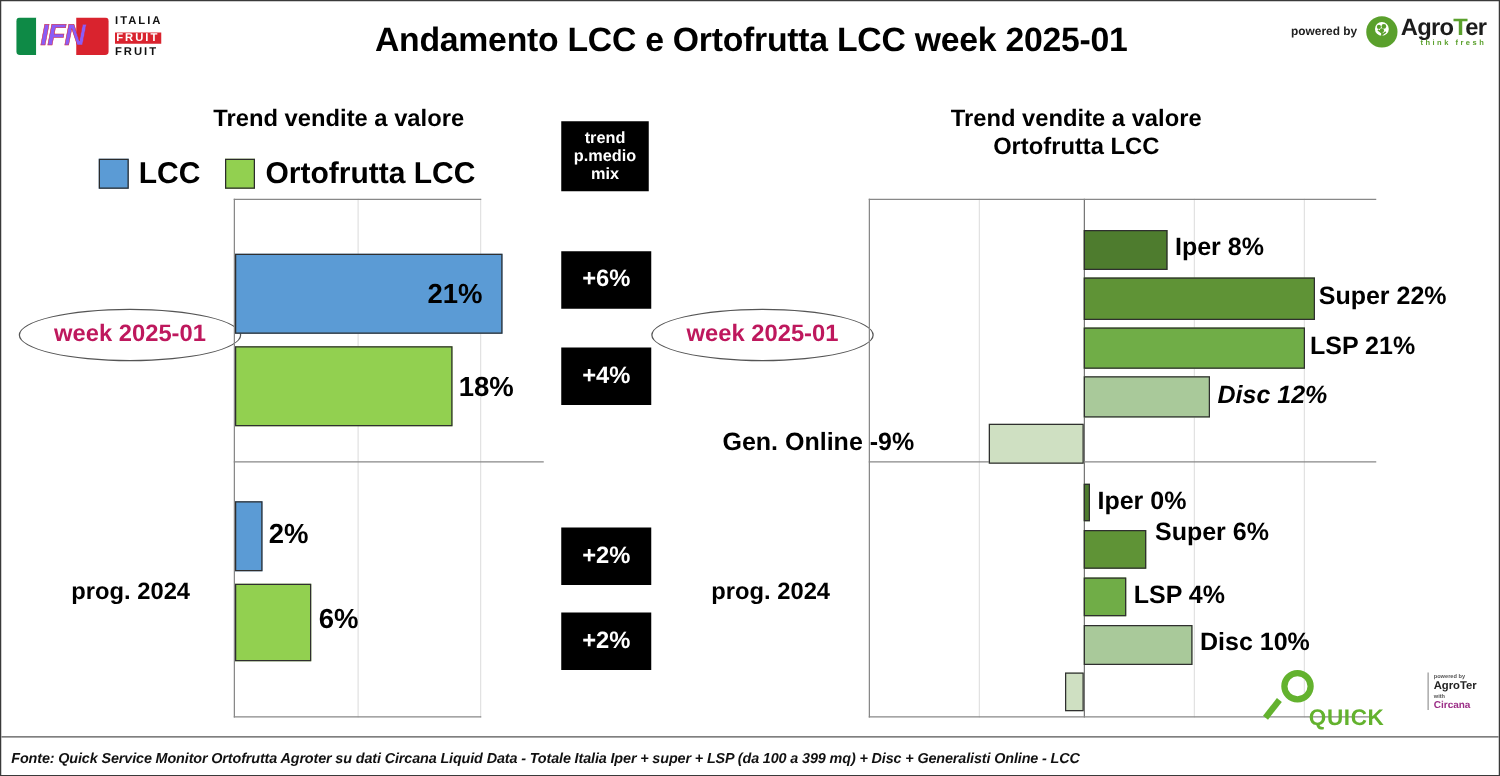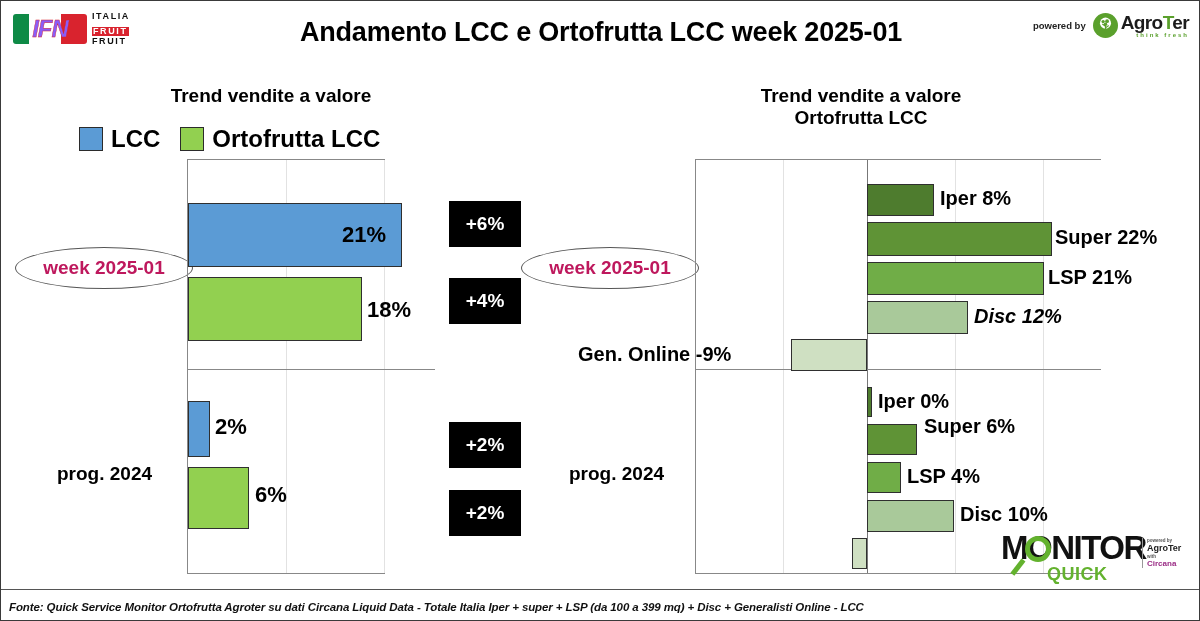--- a/index.html
+++ b/index.html
@@ -161,20 +161,27 @@
     <div class="lg-item">
       <span class="lg-sw" style="background:#5b9bd5"></span>
       <span class="lg-lab">LCC</span>
     </div>
     <div class="lg-item">
       <span class="lg-sw" style="background:#92d050"></span>
       <span class="lg-lab">Ortofrutta LCC</span>
     </div>
   </div>
 
+  <div class="blkbox" id="trendmix-box">
+    <div>
+      <div>trend</div>
+      <div>p.medio</div>
+      <div>mix</div>
+    </div>
+  </div>
   <div class="blkbox" id="tag-w-lcc">+6%</div>
   <div class="blkbox" id="tag-w-orto">+4%</div>
   <div class="blkbox" id="tag-p-lcc">+2%</div>
   <div class="blkbox" id="tag-p-orto">+2%</div>
 
   <div class="ellipse" id="ell-left">week 2025-01</div>
   <div class="ellipse" id="ell-right">week 2025-01</div>
   <div class="plab" id="plab-left">prog. 2024</div>
   <div class="plab" id="plab-right">prog. 2024</div>
 
@@ -236,23 +243,20 @@
     <div class="bar" style="left:172px;top:341px;width:87px;height:32px;background:#a9c99a;"></div>
     <div class="bar-lab small" style="left:265px;top:344px;">Disc 10%</div>
 
     <div class="bar" style="left:157px;top:379px;width:15px;height:31px;background:#cfe0c2;"></div>
   </div>
 
   <div class="footer-rule"></div>
   <div id="footer-note">Fonte: Quick Service Monitor Ortofrutta Agroter su dati Circana Liquid Data - Totale Italia Iper + super + LSP (da 100 a 399 mq) + Disc + Generalisti Online - LCC</div>
 
   <div id="mq-logo">
-    <div class="mq-row">
-      <div class="mq-word">MONITOR</div>
-    </div>
     <div class="mq-glass"></div>
     <div class="mq-handle"></div>
     <div class="mq-quick">QUICK</div>
     <div class="mq-side">
       <div class="s1">powered by</div>
       <div class="s2">AgroTer</div>
       <div class="s3">with</div>
       <div class="s4">Circana</div>
     </div>
   </div>

